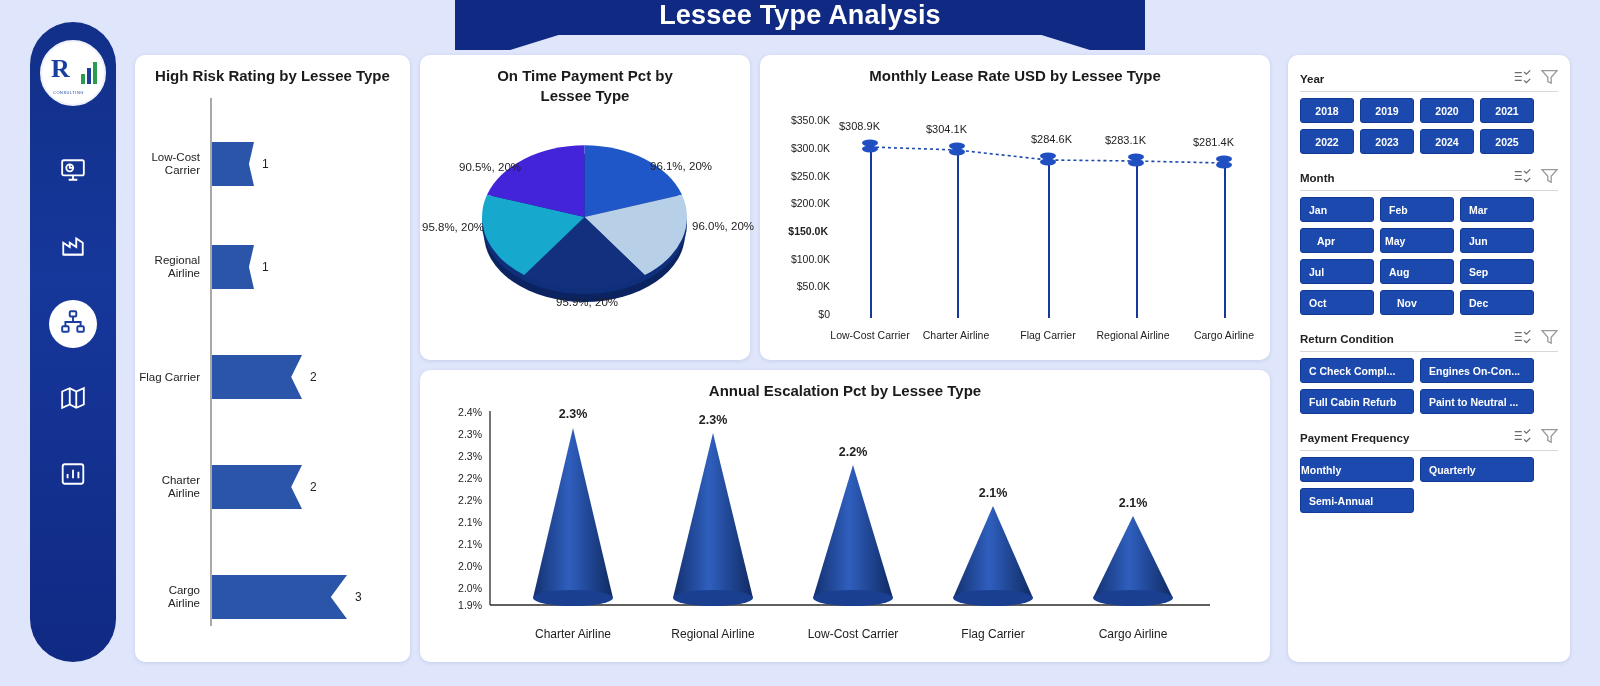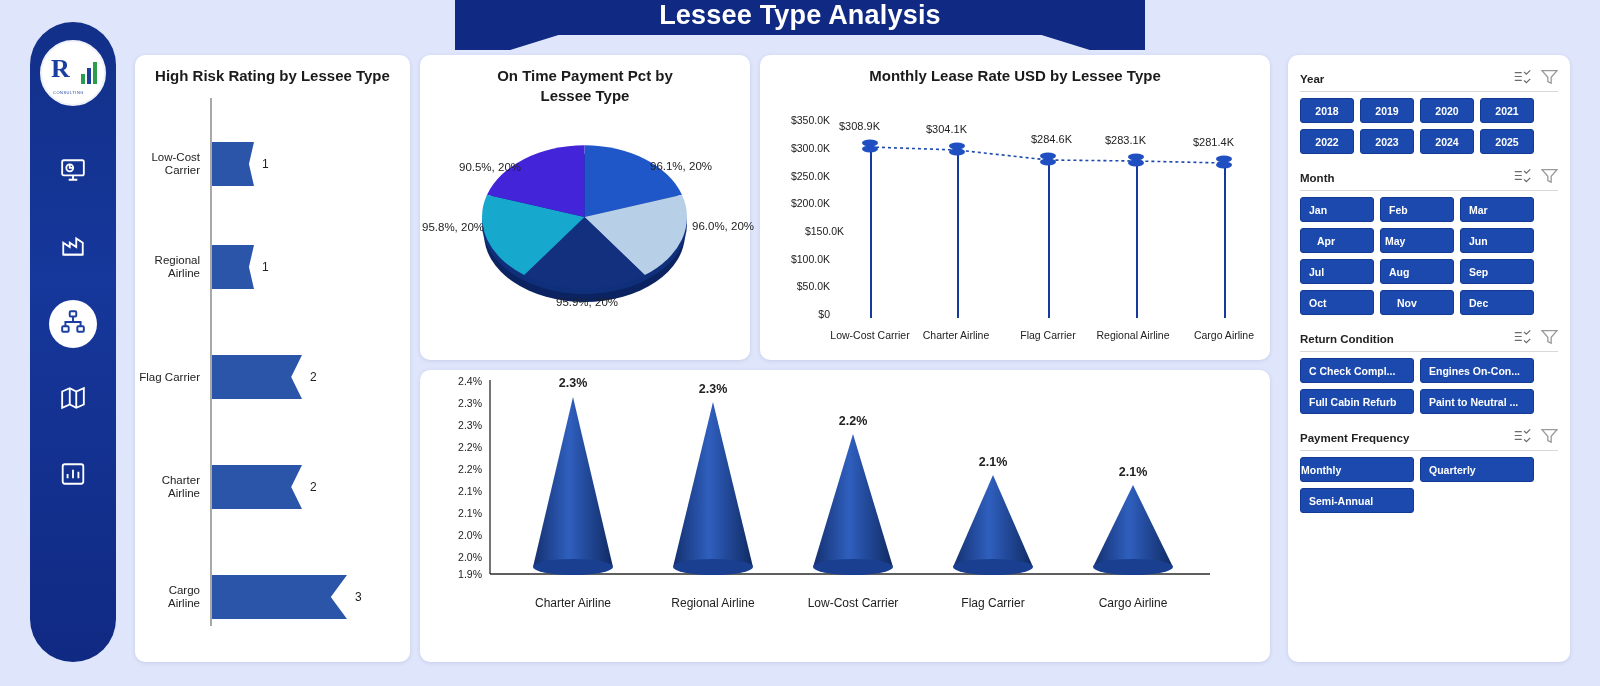--- a/index.html
+++ b/index.html
@@ -260,21 +260,21 @@
 </div>
 
 <div class="card" id="card-lease">
   <div class="card-title">Monthly Lease Rate USD by Lessee Type</div>
   <div id="lease-plot">
 
     <div class="lease-ytick" style="left:6px; top:24px;">$350.0K</div>
     <div class="lease-ytick" style="left:6px; top:52px;">$300.0K</div>
     <div class="lease-ytick" style="left:6px; top:80px;">$250.0K</div>
     <div class="lease-ytick" style="left:6px; top:107px;">$200.0K</div>
-    <div class="lease-ytick" style="left:20px; top:135px;">$150.0K</div>
+    <div class="lease-ytick" style="left:4px; top:135px;font-weight:bold;">$150.0K</div>
     <div class="lease-ytick" style="left:6px; top:163px;">$100.0K</div>
     <div class="lease-ytick" style="left:6px; top:190px;">$50.0K</div>
     <div class="lease-ytick" style="left:6px; top:218px;">$0</div>
 
     <svg style="position:absolute; left:0; top:0; width:510px; height:255px;">
       <polyline points="110,57 197,60 288,70 376,71 464,73" fill="none" stroke="#1b49ad" stroke-width="1.6" stroke-dasharray="3,3"></polyline>
     </svg>
 
     <div class="lease-stem" style="left:110px; top:62px; height:166px;"></div>
     <div class="lease-stem" style="left:197px; top:65px; height:163px;"></div>
@@ -311,20 +311,21 @@
 
     <div class="lease-xlbl" style="left:62px;">Low-Cost Carrier</div>
     <div class="lease-xlbl" style="left:148px;">Charter Airline</div>
     <div class="lease-xlbl" style="left:240px;">Flag Carrier</div>
     <div class="lease-xlbl" style="left:325px;">Regional Airline</div>
     <div class="lease-xlbl" style="left:416px;">Cargo Airline</div>
   </div>
 </div>
 
 <div class="card" id="card-escal">
+  <div class="card-title">Annual Escalation Pct by Lessee Type</div>
   <div id="escal-plot">
 
     <svg style="position:absolute;left:0;top:0;width:850px;height:240px;">
       <line x1="70" y1="8" x2="70" y2="202" stroke="#2a2a2a" stroke-width="1.3"></line>
       <line x1="70" y1="202" x2="790" y2="202" stroke="#2a2a2a" stroke-width="1.3"></line>
     </svg>
 
     <div class="escal-ytick" style="top:3px;">2.4%</div>
     <div class="escal-ytick" style="top:25px;">2.3%</div>
     <div class="escal-ytick" style="top:47px;">2.3%</div>

